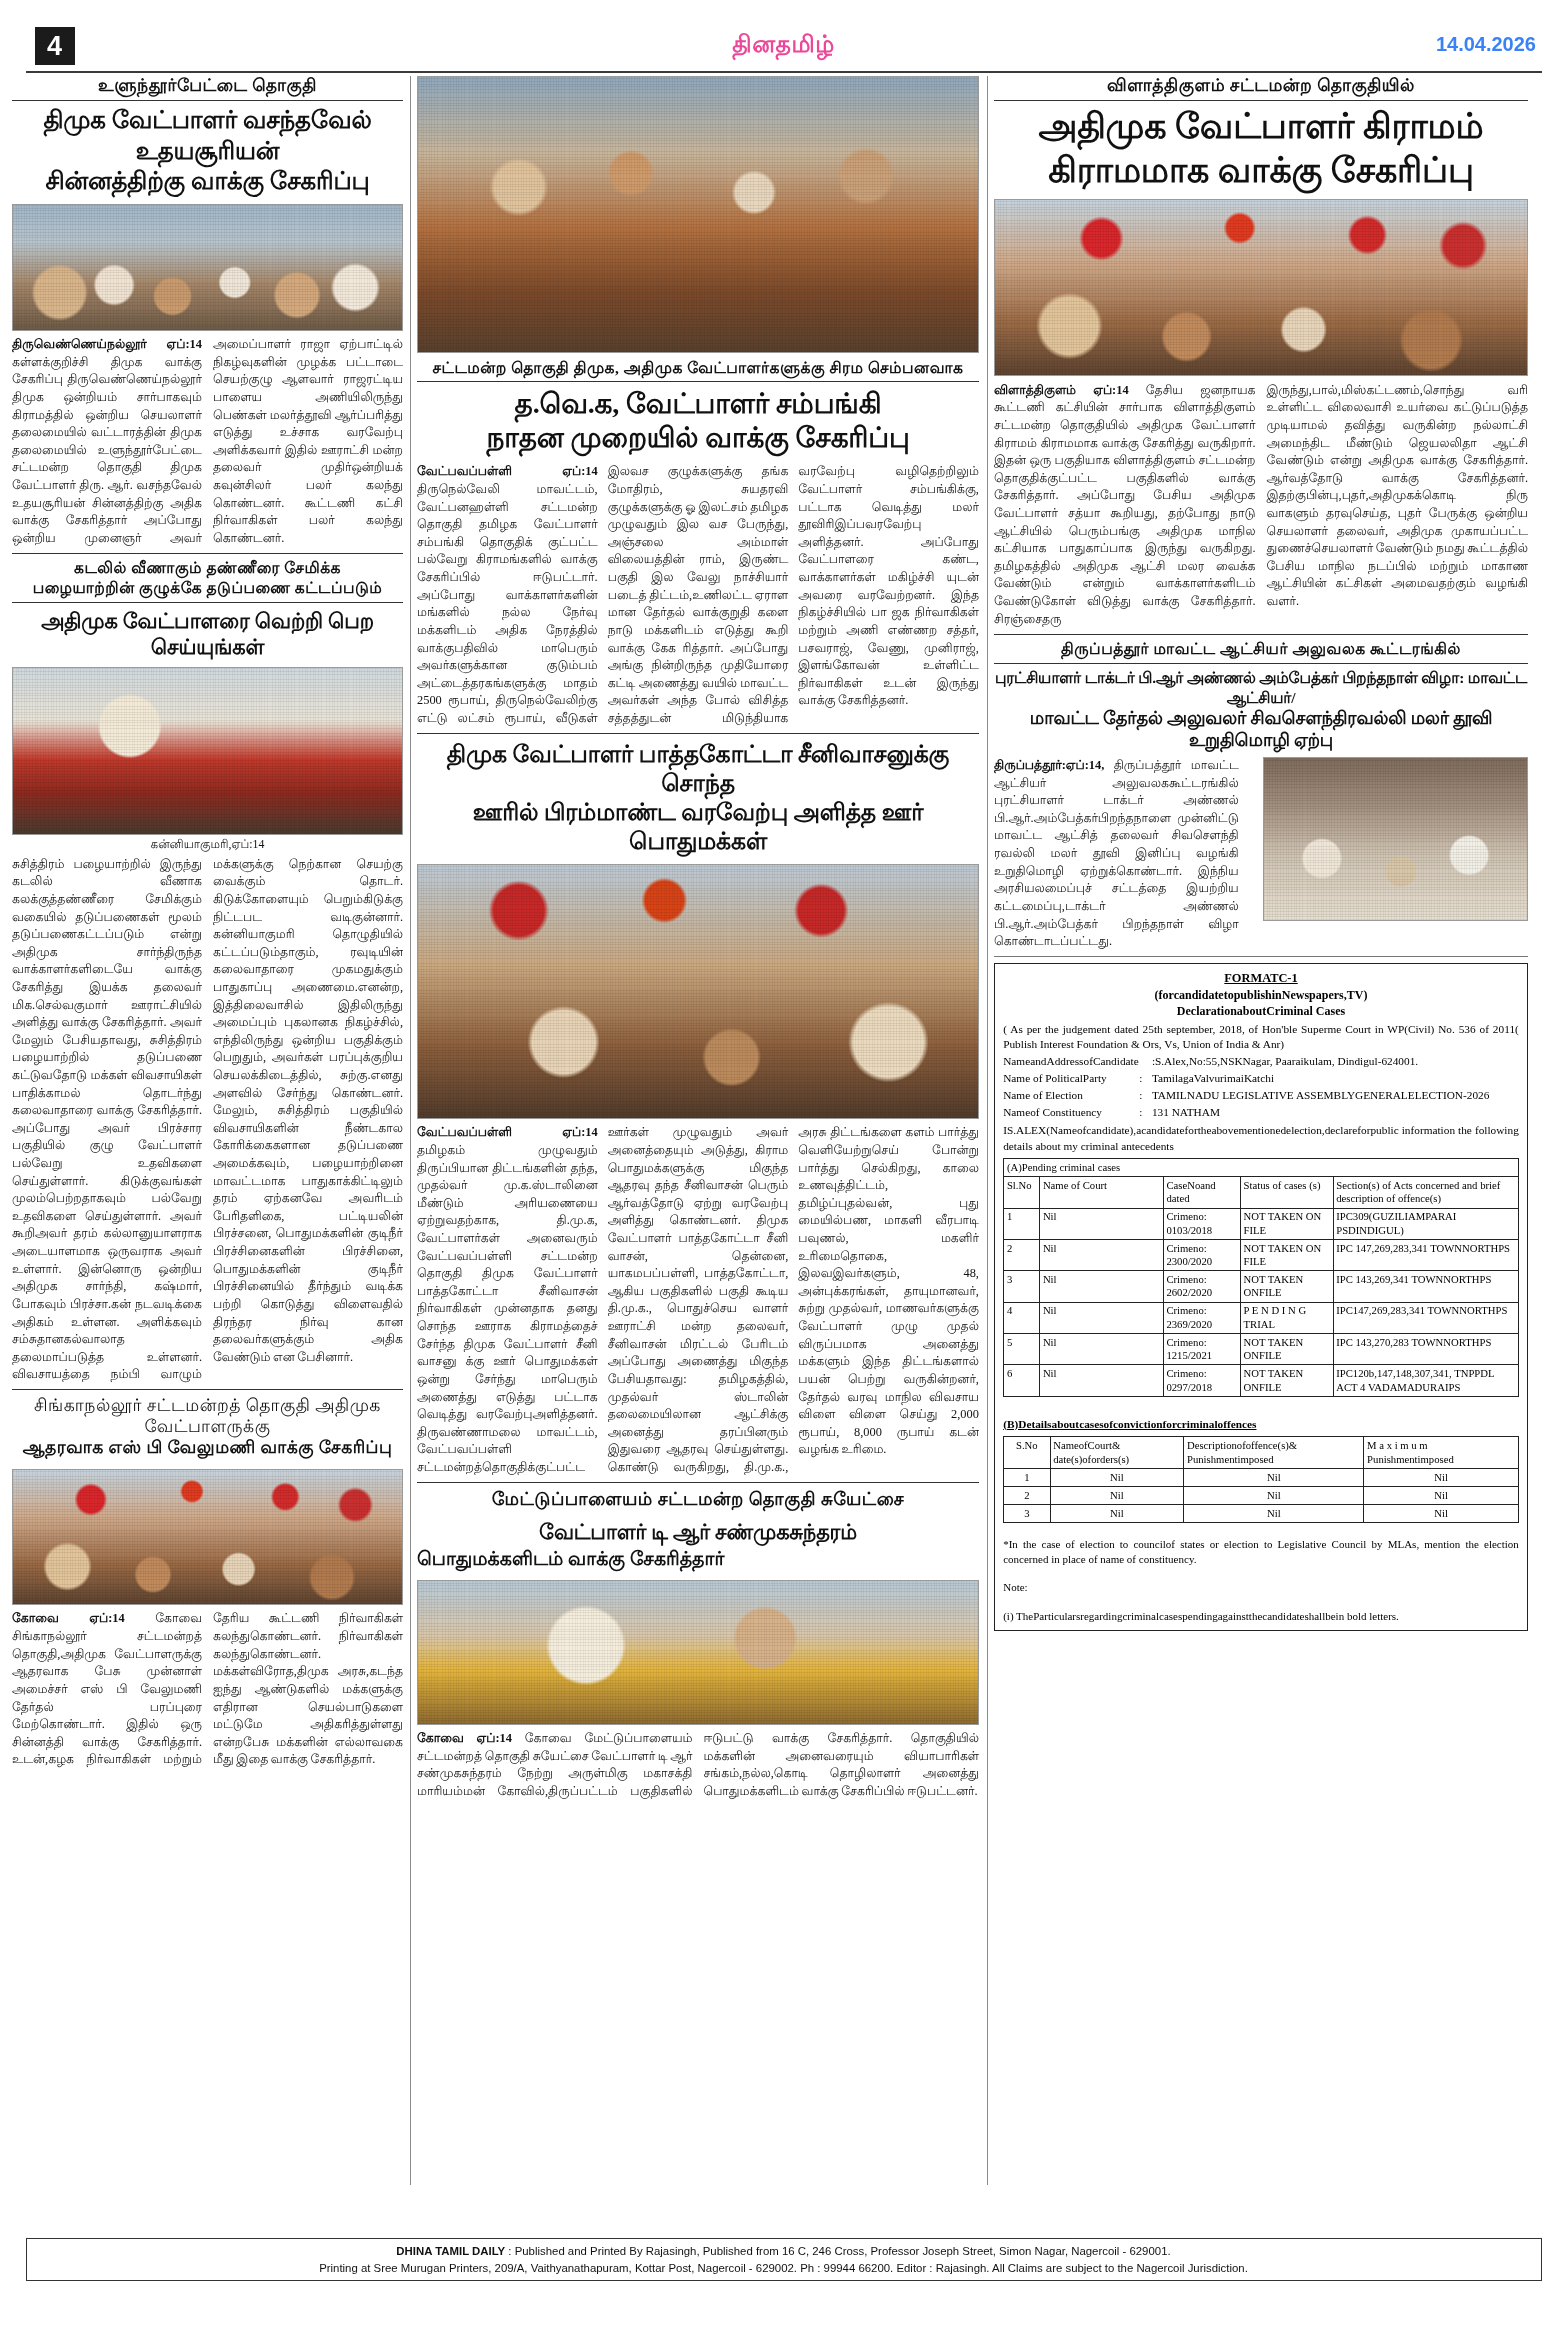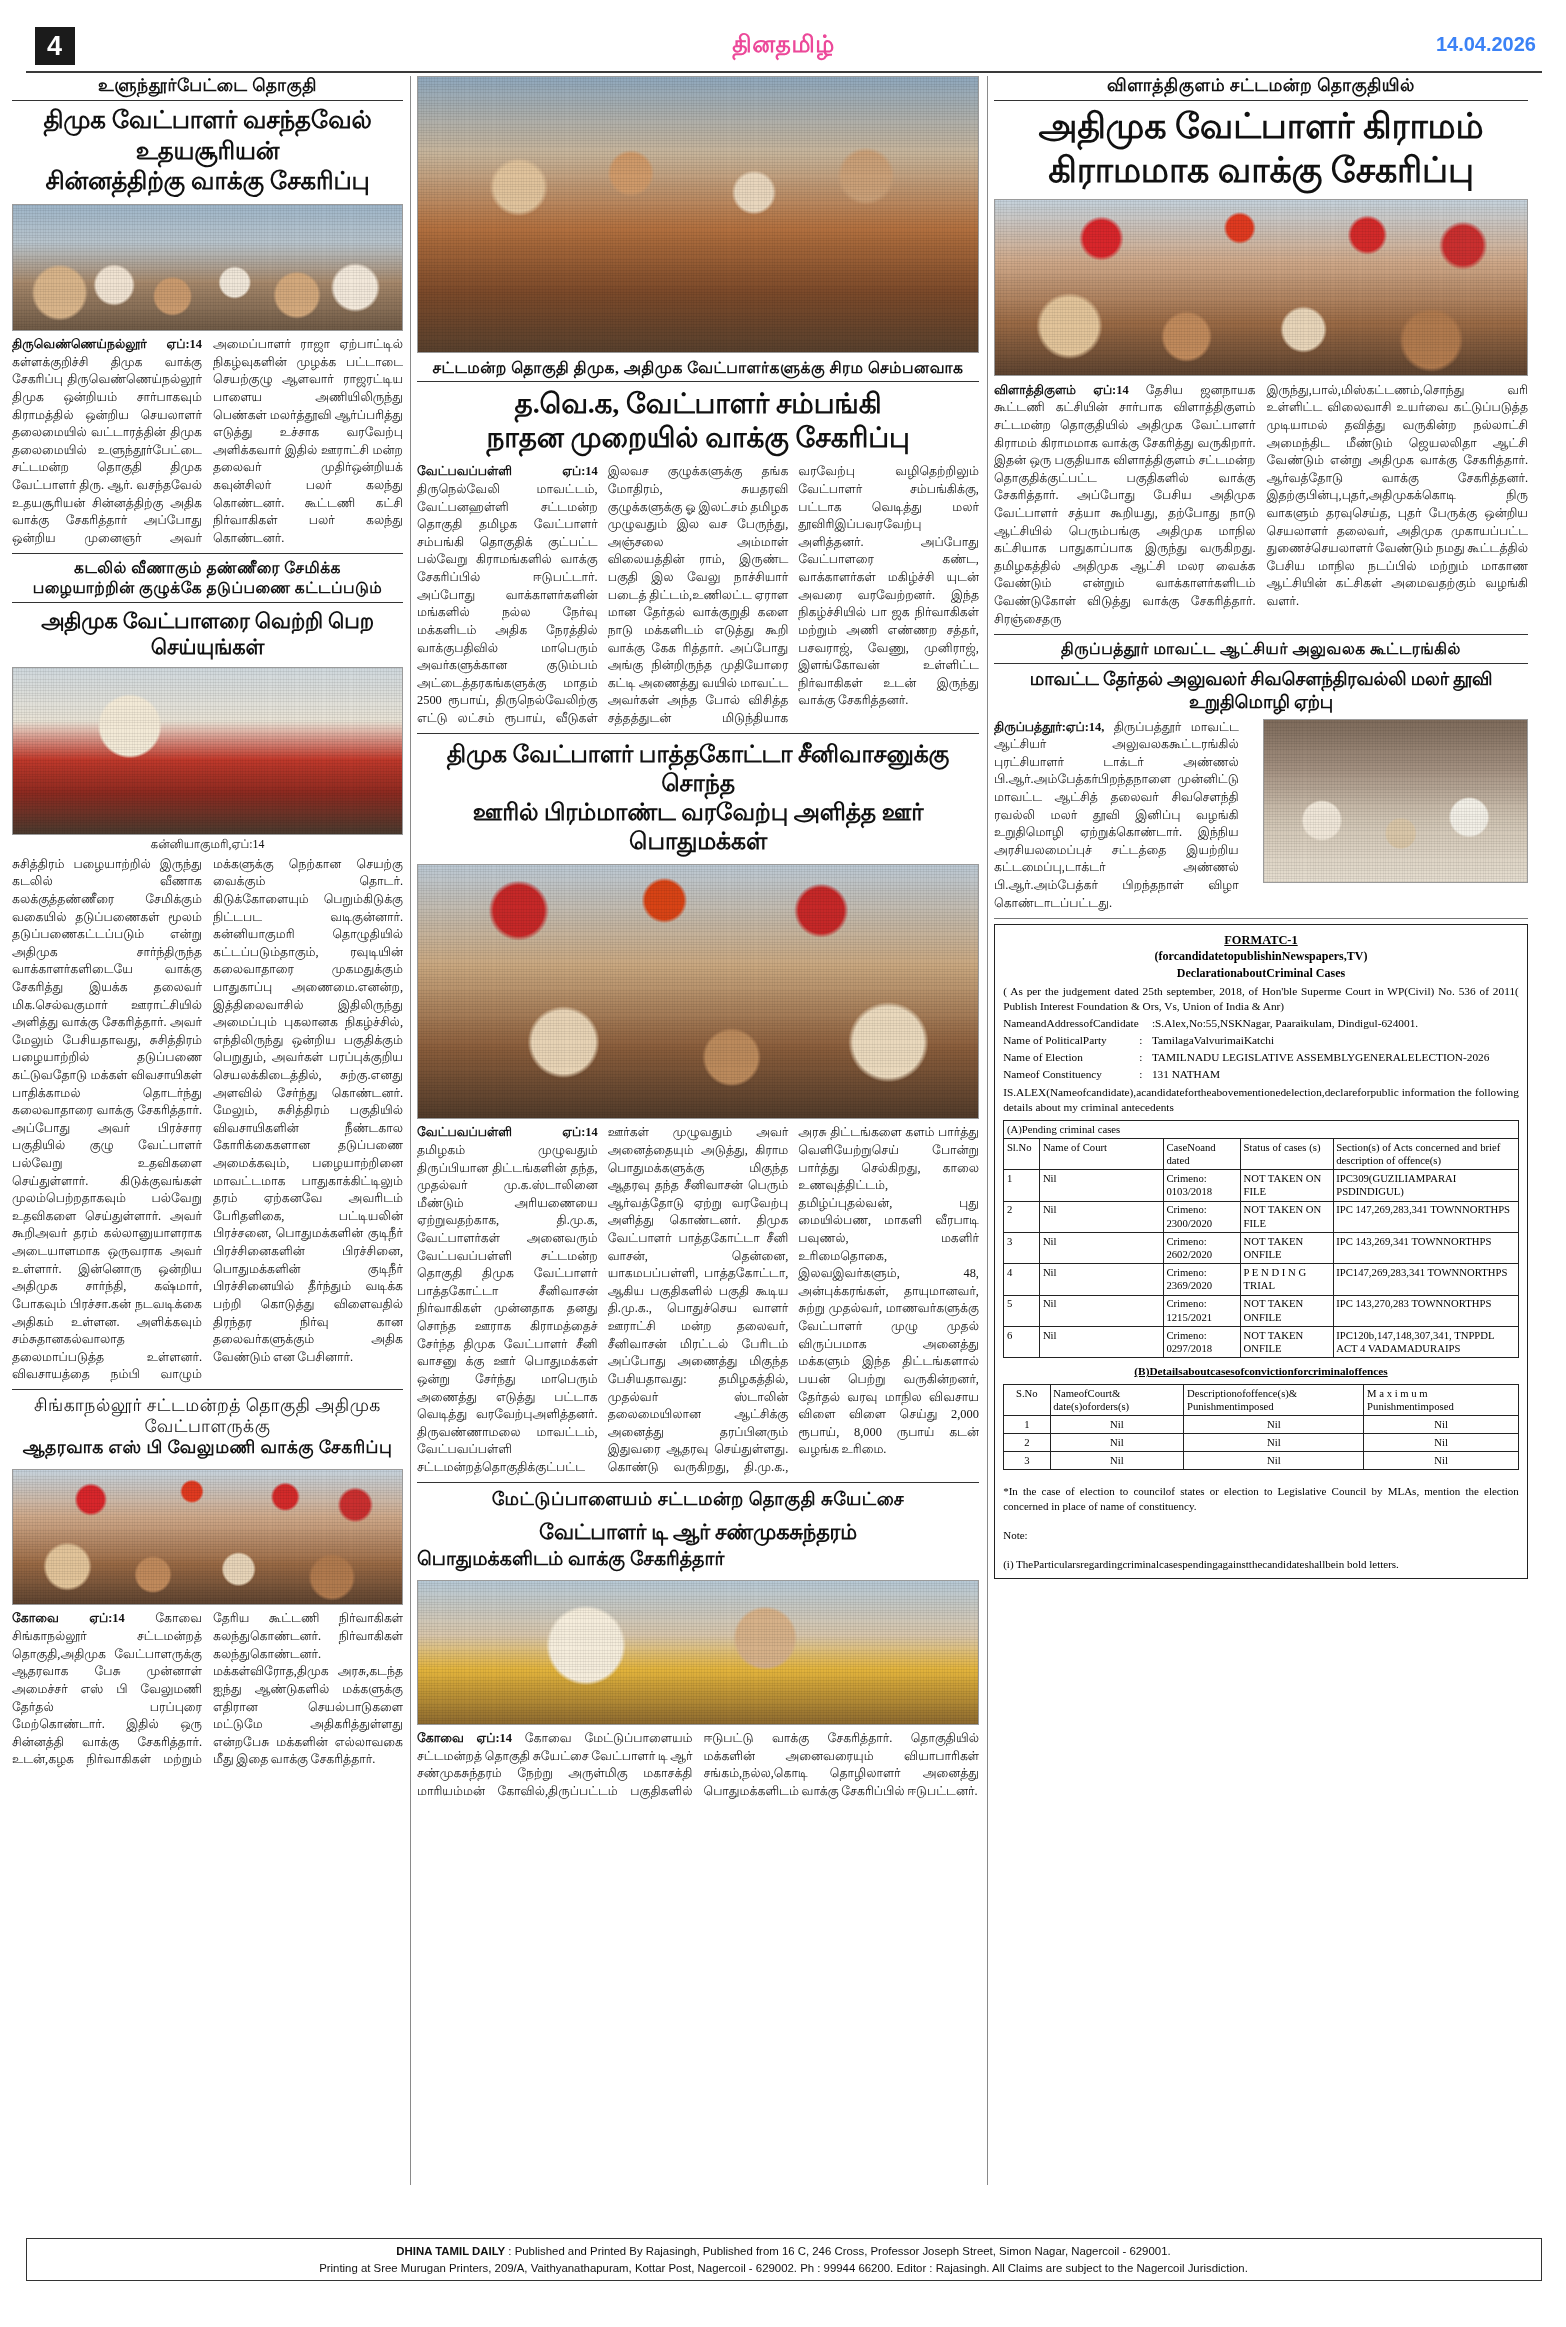--- a/index.html
+++ b/index.html
@@ -169,21 +169,21 @@
   .fb-lab   { width:136px; flex:none; }
   .fb-col   { width:12.7px; flex:none; }
   .fb-val   { flex:1; }
   table.ftab { width:100%; border-collapse:collapse; margin-top:4.5px; font-size:10.7px; }
   table.ftab td, table.ftab th {
     border:0.9px solid #222; padding:1.8px 2.7px; vertical-align:top;
     font-weight:normal; text-align:left; line-height:1.25;
   }
   .ftab .sec-head { font-weight:normal; }
   .ctr { text-align:center !important; }
-  .bsec { text-align:center; font-weight:bold; text-decoration:underline; margin-top:6px; font-size:11.3px;font-family:Liberation Serif, serif;}
+  .bsec { font-weight:bold; text-decoration:underline; margin-top:20px; font-size:11.3px;font-family:Liberation Serif, serif;}
   .fnote { margin-top:14px; font-size:11px; text-align:justify; }
 
   
   .footer {
     position:absolute; left:25.5px; top:2238px; width:1516px;
     border:1.8px solid #333; padding:3.6px 7.3px;
     font-family:"Liberation Sans", sans-serif; font-size:11.4px;
     text-align:center; line-height:1.5;
   }
   .footer b { font-weight:bold; }
@@ -298,20 +298,21 @@
           <span class="dateline">விளாத்திகுளம் ஏப்:14</span>
           <span>தேசிய ஜனநாயக கூட்டணி கட்சியின் சார்பாக விளாத்திகுளம் சட்டமன்ற தொகுதியில் அதிமுக வேட்பாளர் கிராமம் கிராமமாக வாக்கு சேகரித்து வருகிறார். இதன் ஒரு பகுதியாக விளாத்திகுளம் சட்டமன்ற தொகுதிக்குட்பட்ட பகுதிகளில் வாக்கு சேகரித்தார். அப்போது பேசிய அதிமுக வேட்பாளர் சத்யா கூறியது, தற்போது நாடு ஆட்சியில் பெரும்பங்கு அதிமுக மாநில கட்சியாக பாதுகாப்பாக இருந்து வருகிறது. தமிழகத்தில் அதிமுக ஆட்சி மலர வைக்க வேண்டும் என்றும் வாக்காளர்களிடம் வேண்டுகோள் விடுத்து வாக்கு சேகரித்தார்.</span>
           <span>சிரஞ்சைதரு இருந்து,பால்,மிஸ்கட்டணம்,சொந்து வரி உள்ளிட்ட விலைவாசி உயர்வை கட்டுப்படுத்த முடியாமல் தவித்து வருகின்ற நல்லாட்சி அமைந்திட மீண்டும் ஜெயலலிதா ஆட்சி வேண்டும் என்று அதிமுக வாக்கு சேகரித்தார். ஆர்வத்தோடு வாக்கு சேகரித்தனர். இதற்குபின்பு,புதர்,அதிமுகக்கொடி நிரு வாகளும் தரவுசெய்த, புதர் பேருக்கு ஒன்றிய செயலாளர் தலைவர், அதிமுக முகாயப்பட்ட துணைச்செயலாளர் வேண்டும் நமது கூட்டத்தில் பேசிய மாநில நடப்பில் மற்றும் மாகாண ஆட்சியின் கட்சிகள் அமைவதற்கும் வழங்கி வளர்.</span>
         </div>
       </div>
 
       <div class="hr-thick"></div>
 
       <div>
         <div class="kicker small">திருப்பத்தூர் மாவட்ட ஆட்சியர் அலுவலக கூட்டரங்கில்</div>
+        <div class="headline" style="font-size:15.5px;">புரட்சியாளர் டாக்டர் பி.ஆர் அண்ணல் அம்பேத்கர் பிறந்தநாள் விழா: மாவட்ட ஆட்சியர்/</div>
         <div class="headline" style="font-size:18px;margin-bottom:5.5px;">மாவட்ட தேர்தல் அலுவலர் சிவசௌந்திரவல்லி மலர் தூவி உறுதிமொழி ஏற்பு</div>
         <div style="display:flex;gap:24px;">
           <div class="body-txt" style="width:48%;">
             <span class="dateline">திருப்பத்தூர்:ஏப்:14,</span>
             <span>திருப்பத்தூர் மாவட்ட ஆட்சியர் அலுவலககூட்டரங்கில் புரட்சியாளர் டாக்டர் அண்ணல் பி.ஆர்.அம்பேத்கர்பிறந்தநாளை முன்னிட்டு மாவட்ட ஆட்சித் தலைவர் சிவசௌந்தி ரவல்லி மலர் தூவி இனிப்பு வழங்கி உறுதிமொழி ஏற்றுக்கொண்டார். இந்நிய அரசியலமைப்புச் சட்டத்தை இயற்றிய கட்டமைப்பு,டாக்டர் அண்ணல் பி.ஆர்.அம்பேத்கர் பிறந்தநாள் விழா கொண்டாடப்பட்டது.</span>
           </div>
           <div class="photo ph-grain interior" style="width:52%;height:164px;"></div>
         </div>
       </div>
 

